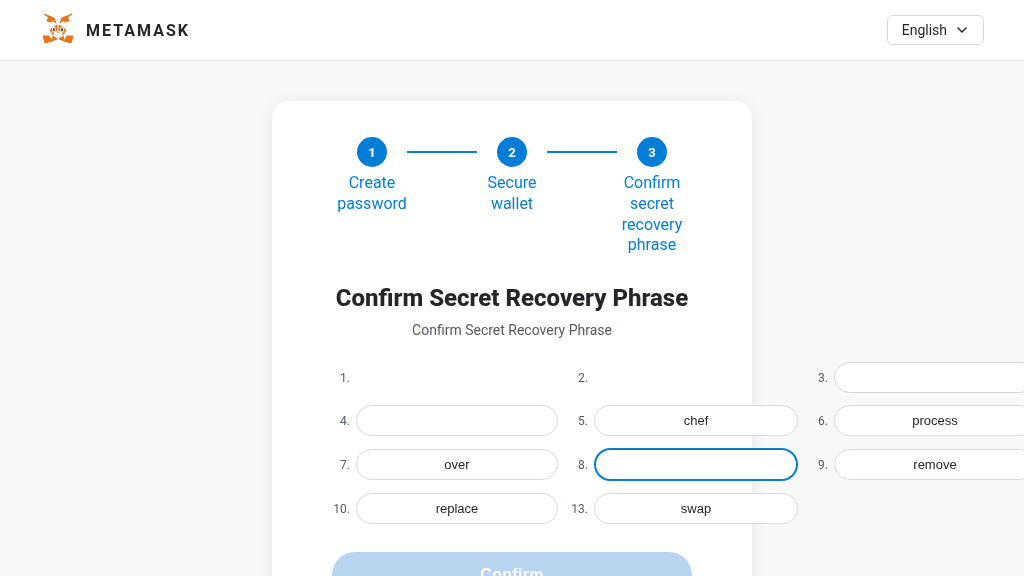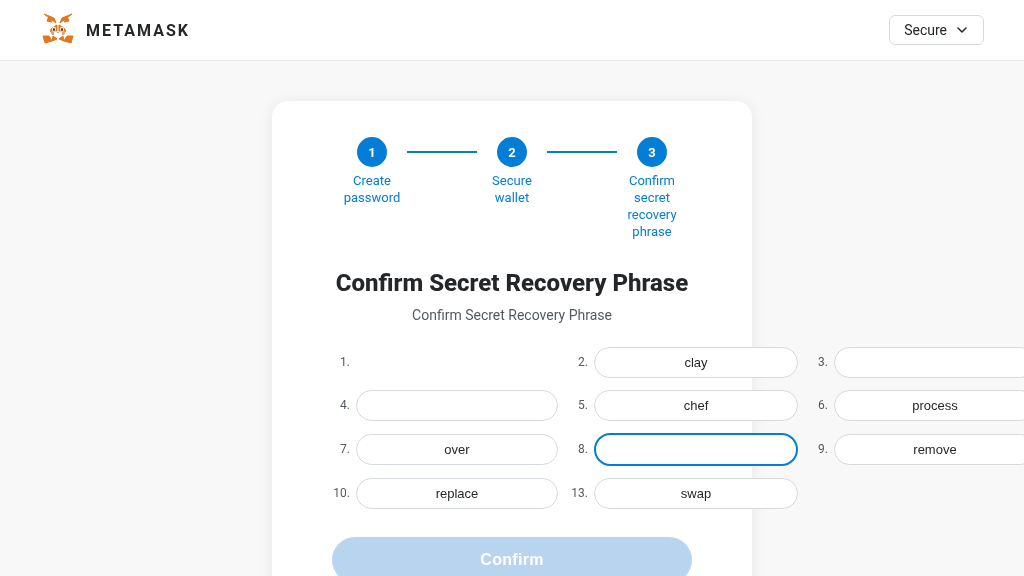--- a/index.html
+++ b/index.html
@@ -85,21 +85,21 @@
       border-radius: 50%;
       background: #037dd6;
       color: #fff;
       font-size: 13px;
       font-weight: 700;
       display: flex;
       align-items: center;
       justify-content: center;
     }
     .step-label {
-      font-size: 13px;
+      font-size: 16px;
       color: #037dd6;
       text-align: center;
       margin-top: 6px;
       max-width: 70px;
       line-height: 1.3;
     }
     .step-connector {
       height: 2px;
       width: 70px;
       background: #037dd6;
@@ -205,21 +205,21 @@
 
       <polygon points="9,4 12,10 7,9" fill="#e4761b" stroke="#e4761b"></polygon>
       <polygon points="27,4 24,10 29,9" fill="#e4761b" stroke="#e4761b"></polygon>
 
       <polygon points="10,19 12,23 14,23 14,20" fill="#cd6116" opacity="0.6"></polygon>
       <polygon points="26,19 24,23 22,23 22,20" fill="#cd6116" opacity="0.6"></polygon>
     </svg>
     <span class="logo-text">METAMASK</span>
   </div>
   <div class="lang-dropdown">
-    <span>Secure</span>
+    <span>English</span>
     <svg viewBox="0 0 14 14" fill="none" xmlns="http://www.w3.org/2000/svg">
       <path d="M3 5L7 9L11 5" stroke="#24272a" stroke-width="1.5" stroke-linecap="round" stroke-linejoin="round"></path>
     </svg>
   </div>
 </div>
 
 <div class="main">
   <div class="card">
 
     <div class="stepper">
@@ -247,21 +247,20 @@
 
     <h1 class="card-title">Confirm Secret Recovery Phrase</h1>
     <p class="card-subtitle">Confirm Secret Recovery Phrase</p>
 
     <div class="word-grid" id="word-grid">
     <div class="word-item">
           <span class="word-num">1.</span>
         </div>
         <div class="word-item">
           <span class="word-num">2.</span>
-          <input type="text" class="word-input" readonly="" value="clay" style="">
         </div>
         <div class="word-item">
           <span class="word-num">3.</span>
           <input type="text" class="word-input empty" style="">
         </div>
         <div class="word-item">
           <span class="word-num">4.</span>
           <input type="text" class="word-input empty" style="">
         </div>
         <div class="word-item">

